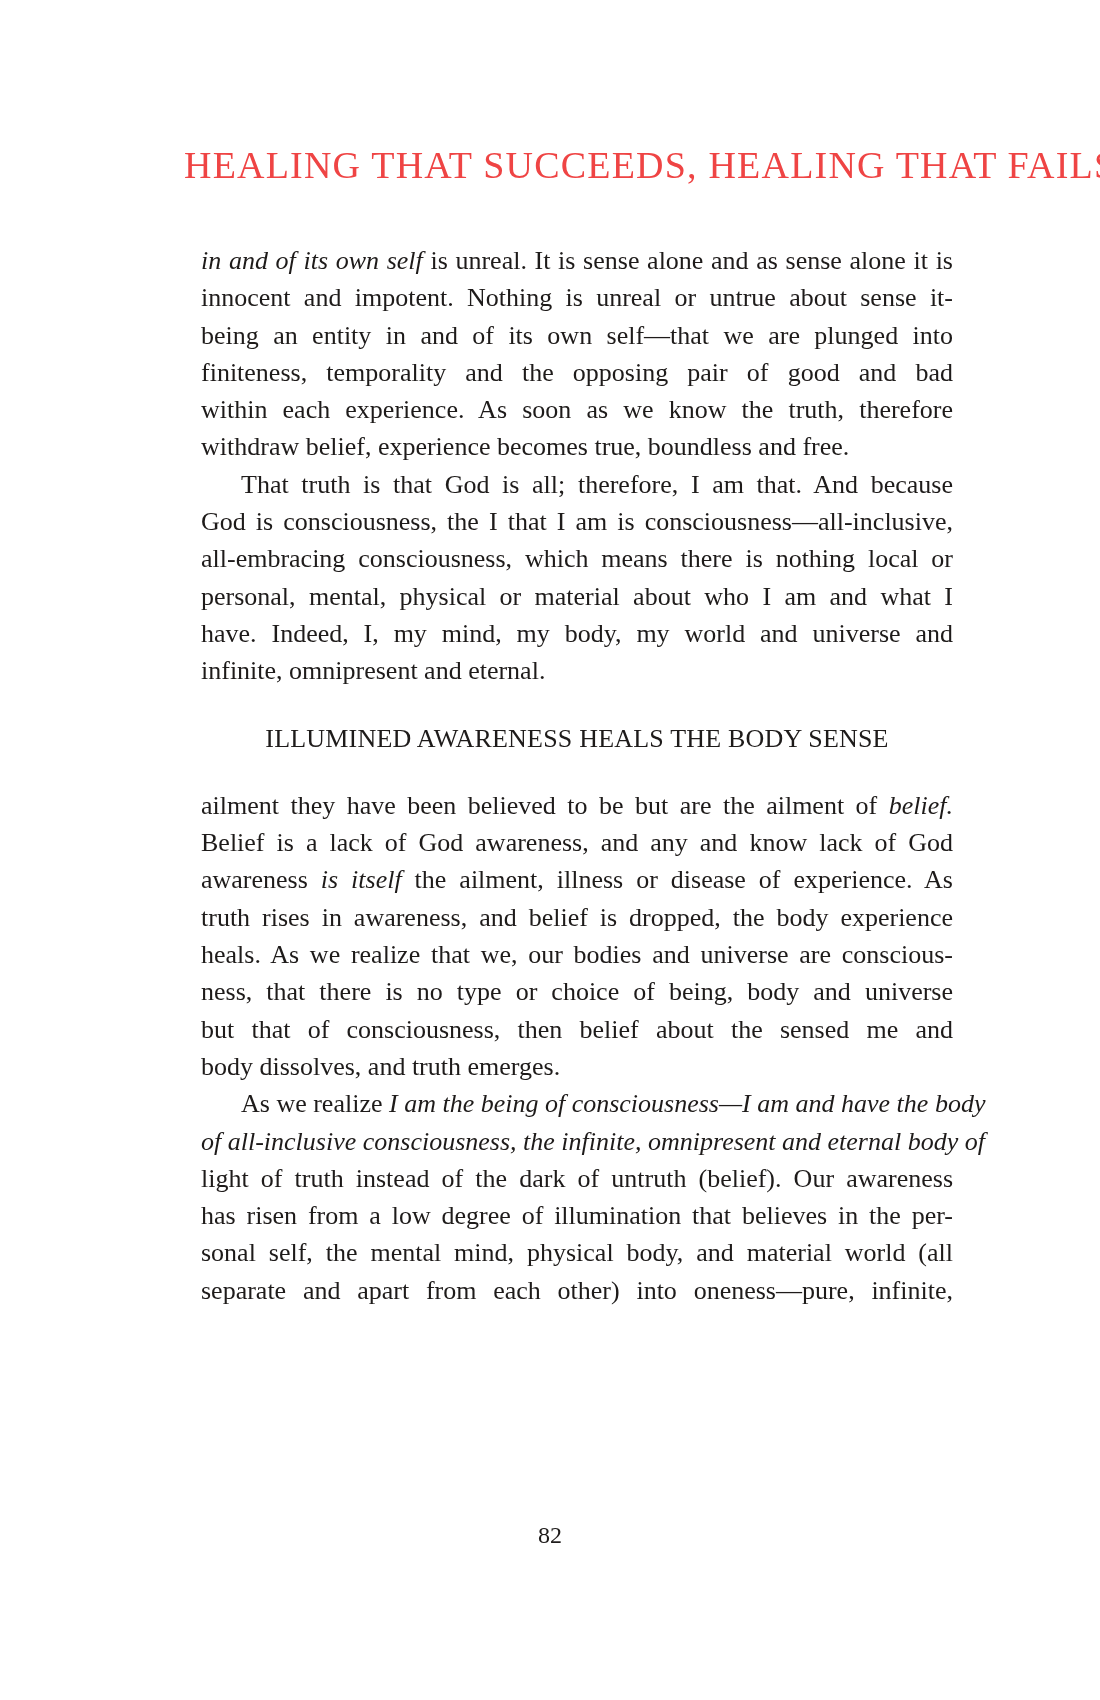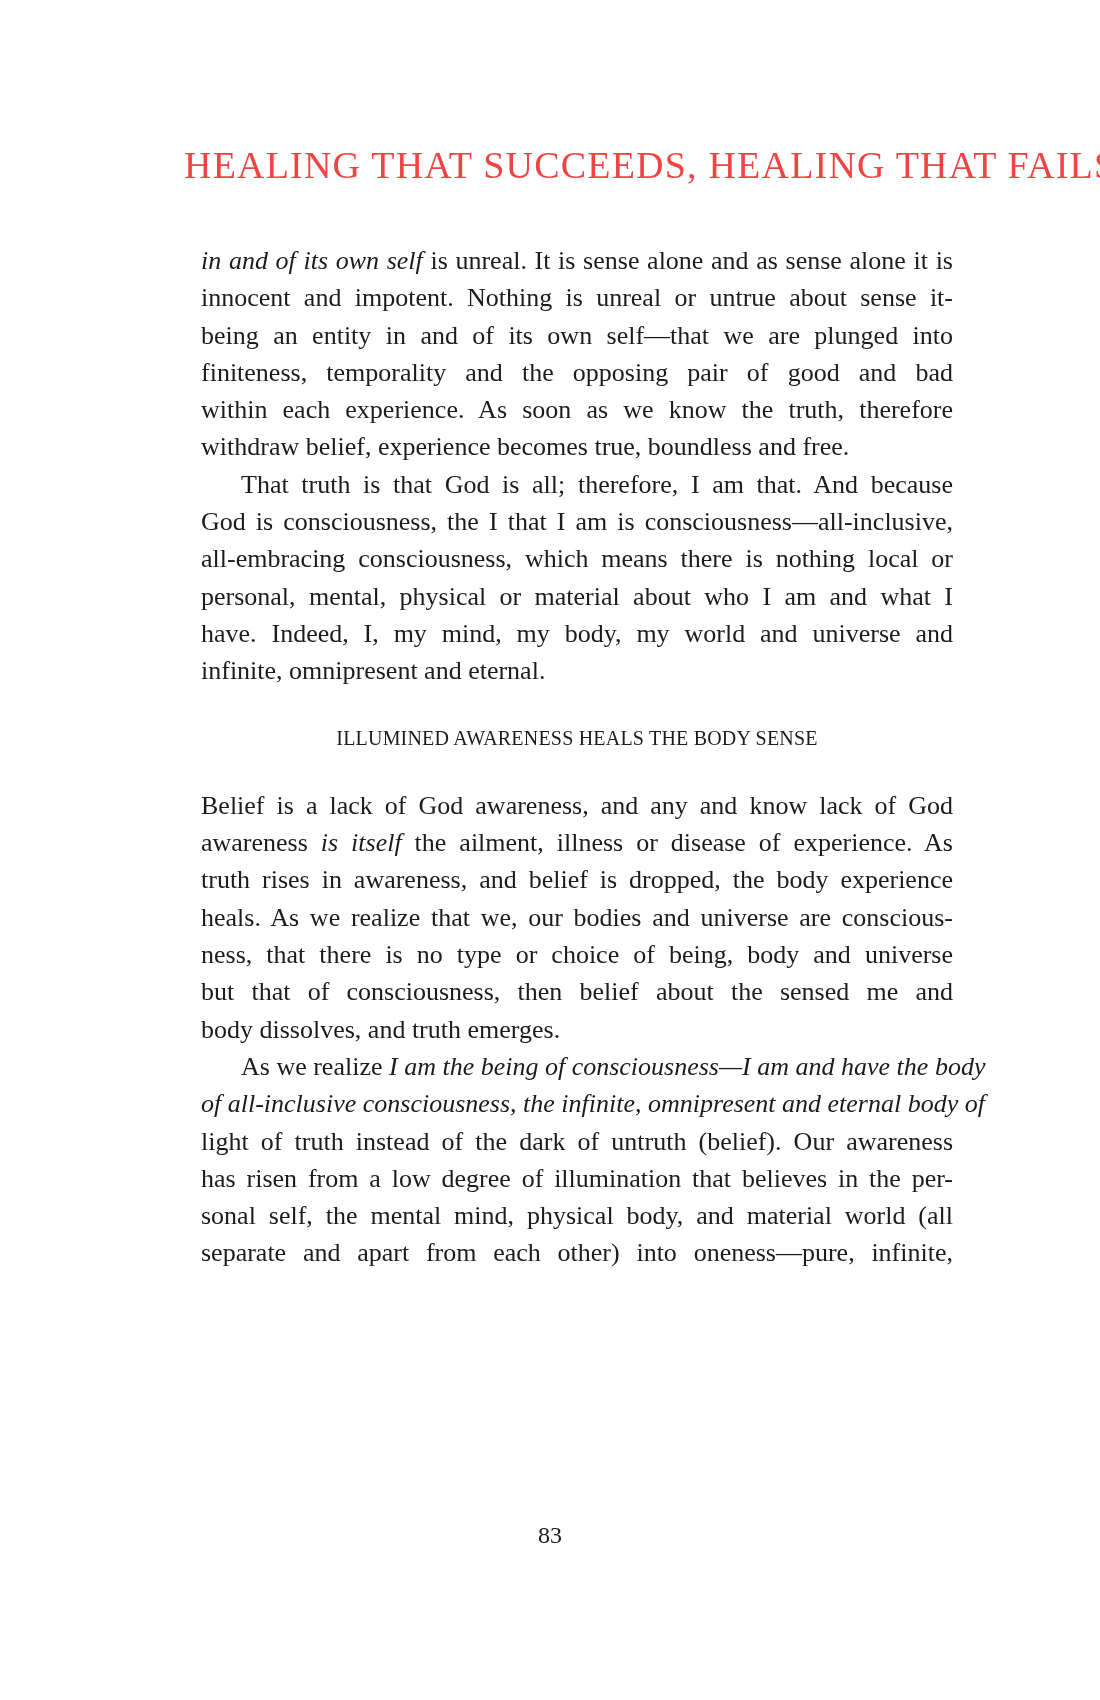--- a/index.html
+++ b/index.html
@@ -6,21 +6,21 @@
   body{width:1100px;height:1700px;position:relative;overflow:hidden;
        font-family:"Liberation Serif","DejaVu Serif",serif;color:#1e1b1a;}
   .running-head{position:absolute;top:143px;left:184px;width:752px;
        font-size:38px;letter-spacing:1.2px;color:#ef4444;white-space:nowrap;}
   .text-block{position:absolute;left:201px;top:242px;width:752px;}
   .line{font-size:26px;line-height:37.3px;height:37.3px;white-space:nowrap;
         text-align:justify;text-align-last:justify;}
   .line.last{text-align-last:left;}
   .line.indent{padding-left:40px;}
   .line i{font-style:italic;}
-  .section-heading{font-size:20px;line-height:37.3px;text-align:center;
+  .section-heading{font-size:26px;line-height:37.3px;text-align:center;
        letter-spacing:0.2px;margin:30px 0 30px 0;height:37.3px;}
   .folio{position:absolute;top:1522px;left:0;width:1100px;text-align:center;
        font-size:24px;}
 </style>
 </head>
 <body>
 
 <div class="running-head">HEALING THAT SUCCEEDS, HEALING THAT FAILS</div>
 
 <div class="text-block">
@@ -35,31 +35,32 @@
   <div>
       <div class="line indent"><span>That truth is that God is all; therefore, I am that. And because</span></div>
       <div class="line"><span>God is consciousness, the I that I am is consciousness—all-inclusive,</span></div>
       <div class="line"><span>all-embracing consciousness, which means there is nothing local or</span></div>
       <div class="line"><span>personal, mental, physical or material about who I am and what I</span></div>
       <div class="line"><span>have. Indeed, I, my mind, my body, my world and universe and</span></div>
       <div class="line last"><span>infinite, omnipresent and eternal.</span></div>
     </div>
   <div class="section-heading">ILLUMINED AWARENESS HEALS THE BODY SENSE</div>
   <div>
+      <div class="line"><span>ailment they have been believed to be but are the ailment of </span><i>belief.</i></div>
       <div class="line"><span>Belief is a lack of God awareness, and any and know lack of God</span></div>
       <div class="line"><span>awareness </span><i>is itself</i><span> the ailment, illness or disease of experience. As</span></div>
       <div class="line"><span>truth rises in awareness, and belief is dropped, the body experience</span></div>
       <div class="line"><span>heals. As we realize that we, our bodies and universe are conscious-</span></div>
       <div class="line"><span>ness, that there is no type or choice of being, body and universe</span></div>
       <div class="line"><span>but that of consciousness, then belief about the sensed me and</span></div>
       <div class="line last"><span>body dissolves, and truth emerges.</span></div>
     </div>
   <div>
       <div class="line indent"><span>As we realize </span><i>I am the being of consciousness—I am and have the body</i></div>
       <div class="line"><i>of all-inclusive consciousness, the infinite, omnipresent and eternal body of</i></div>
       <div class="line"><span>light of truth instead of the dark of untruth (belief). Our awareness</span></div>
       <div class="line"><span>has risen from a low degree of illumination that believes in the per-</span></div>
       <div class="line"><span>sonal self, the mental mind, physical body, and material world (all</span></div>
       <div class="line"><span>separate and apart from each other) into oneness—pure, infinite,</span></div>
     </div>
 </div>
 
-<div class="folio">83</div>
+<div class="folio">82</div>
 
 </body></html>

